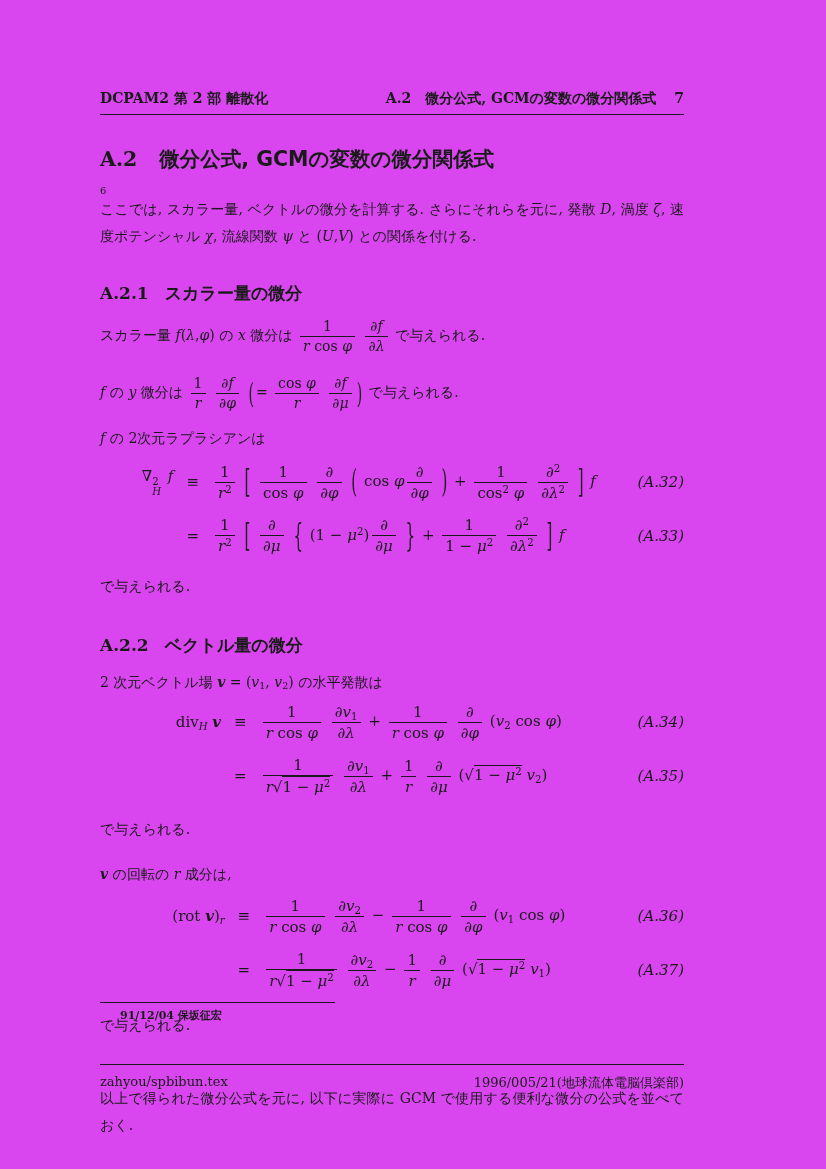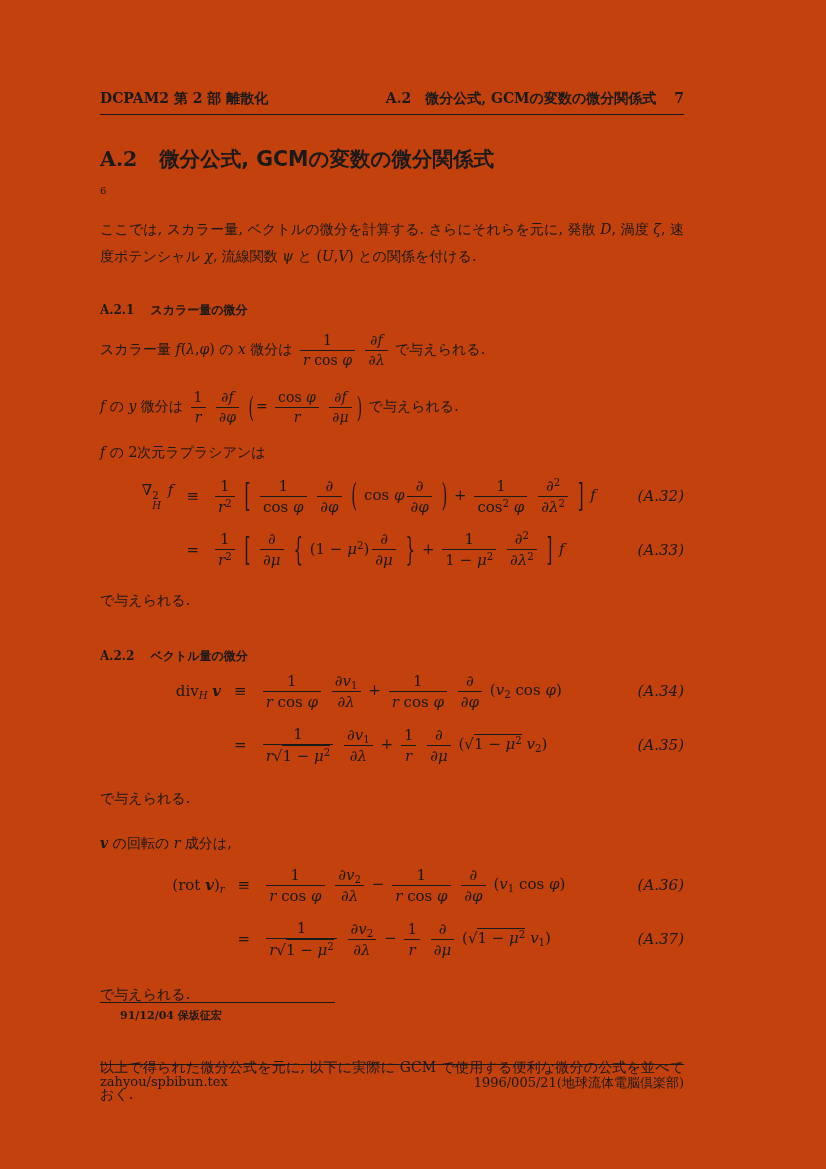--- a/index.html
+++ b/index.html
@@ -1,29 +1,29 @@
 <!DOCTYPE html>
 <html><head>
 <meta charset="utf-8">
 <style>
   html,body{margin:0;padding:0;background:#ffffff;}
-  .page{position:relative;width:826px;height:1169px;background:#c2410c;overflow:hidden;
+  .page{position:relative;width:826px;height:1169px;background:#d946ef;overflow:hidden;
         font-family:"DejaVu Serif","Liberation Serif",serif;color:#1a1a1a;font-size:14px;}
   .content{position:absolute;left:100px;top:0;width:584px;}
 
   
   .pghead{margin-top:90px;display:flex;justify-content:space-between;align-items:baseline;
           border-bottom:1px solid #1a1a1a;padding-bottom:6px;font-weight:bold;font-size:14px;}
   .hright{display:flex;gap:18px;align-items:baseline;}
   .hpage{font-weight:bold;}
 
   
   .h1{margin-top:30px;font-weight:bold;font-size:20.5px;}
   .h1 .sectitle{margin-left:22px;text-align:center;}
-  .h2{margin-top:30px;font-weight:bold;font-size:12px;}
+  .h2{margin-top:30px;font-weight:bold;font-size:17px;}
   .h2 .sectitle2{margin-left:16px;}
   .jh{font-family:"DejaVu Sans","Liberation Sans",sans-serif;font-weight:bold;}
 
   .fnmark{margin-top:12px;font-size:10px;}
   .para{margin:0;margin-top:12px;line-height:27px;text-align:justify;}
   .tallp{line-height:1.2;}
 
   
   .eqgrid{display:grid;grid-template-columns:1fr auto auto auto 1fr auto;
           align-items:center;row-gap:12px;margin-top:10px;font-size:15px;}
@@ -73,21 +73,21 @@
         <span class="hpage">7</span>
       </span>
     </div>
 
     <div class="h1">
       <span>A.2</span><span class="sectitle jh">微分公式, GCMの変数の微分関係式</span>
     </div>
 
     <div class="fnmark">6</div>
 
-    <p class="para" style="margin-top:20px"><span class="mathroot">ここでは, スカラー量, ベクトルの微分を計算する. さらにそれらを元に, 発散 <span class="mit">D</span>, 渦度 <span class="mit">ζ</span>, 速度ポテンシャル <span class="mit">χ</span>, 流線関数 <span class="mit">ψ</span> と (<span class="mit">U</span>,<span class="mit">V</span>) との関係を付ける.</span></p>
+    <p class="para" style="margin-top:0"><span class="mathroot">ここでは, スカラー量, ベクトルの微分を計算する. さらにそれらを元に, 発散 <span class="mit">D</span>, 渦度 <span class="mit">ζ</span>, 速度ポテンシャル <span class="mit">χ</span>, 流線関数 <span class="mit">ψ</span> と (<span class="mit">U</span>,<span class="mit">V</span>) との関係を付ける.</span></p>
 
     <div class="h2" style="margin-top:32px">
       <span>A.2.1</span><span class="sectitle2 jh">スカラー量の微分</span>
     </div>
 
     <p class="para tallp" style="margin-top:12px"><span class="mathroot">スカラー量 <span class="mit">f</span>(<span class="mit">λ</span>,<span class="mit">φ</span>) の <span class="mit">x</span> 微分は <span class="mfrac"><span class="mnum"><span>1</span></span><span class="mden"><span><span class="mit">r</span> <span class="mrm"><span><span class="mit">cos</span></span></span> <span class="mit">φ</span></span></span></span> <span class="mfrac"><span class="mnum"><span><span class="mit">∂f</span></span></span><span class="mden"><span><span class="mit">∂λ</span></span></span></span> で与えられる.</span></p>
     <p class="para tallp" style="margin-top:18px"><span class="mathroot"><span class="mit">f</span> の <span class="mit">y</span> 微分は <span class="mfrac"><span class="mnum"><span>1</span></span><span class="mden"><span><span class="mit">r</span></span></span></span> <span class="mfrac"><span class="mnum"><span><span class="mit">∂f</span></span></span><span class="mden"><span><span class="mit">∂φ</span></span></span></span> <span class="mbig">(</span>= <span class="mfrac"><span class="mnum"><span><span class="mrm"><span><span class="mit">cos</span></span></span> <span class="mit">φ</span></span></span><span class="mden"><span><span class="mit">r</span></span></span></span> <span class="mfrac"><span class="mnum"><span><span class="mit">∂f</span></span></span><span class="mden"><span><span class="mit">∂μ</span></span></span></span><span class="mbig">)</span> で与えられる.</span></p>
     <p class="para" style=""><span class="mathroot"><span class="mit">f</span> の 2次元ラプラシアンは</span></p>
 
     <div class="eqgrid">
@@ -108,20 +108,21 @@
       <div class="sp"></div>
       <div class="eq-tag">(A.33)</div>
     </div>
 
     <p class="para" style="margin-top:16px"><span class="mathroot">で与えられる.</span></p>
 
     <div class="h2" style="margin-top:34px">
       <span>A.2.2</span><span class="sectitle2 jh">ベクトル量の微分</span>
     </div>
 
+    <p class="para" style="margin-top:12px"><span class="mathroot">2 次元ベクトル場 <span class="mbi"><span><span class="mit">v</span></span></span> = (<span class="mit">v</span><span class="msub"><span>1</span></span>, <span class="mit">v</span><span class="msub"><span>2</span></span>) の水平発散は</span></p>
 
     <div class="eqgrid" style="margin-top:6px">
       <div class="sp"></div>
       <div class="eq-lhs"><span class="mathroot"><span class="mrm"><span><span class="mit">div</span></span></span><span class="msub"><span><span class="mit">H</span></span></span> <span class="mbi"><span><span class="mit">v</span></span></span></span></div>
       <div class="eq-rel"><span class="mathroot">≡</span></div>
       <div class="eq-rhs"><span class="mathroot"><span class="mfrac"><span class="mnum"><span>1</span></span><span class="mden"><span><span class="mit">r</span> <span class="mrm"><span><span class="mit">cos</span></span></span> <span class="mit">φ</span></span></span></span> <span class="mfrac"><span class="mnum"><span><span class="mit">∂v</span><span class="msub"><span>1</span></span></span></span><span class="mden"><span><span class="mit">∂λ</span></span></span></span> + <span class="mfrac"><span class="mnum"><span>1</span></span><span class="mden"><span><span class="mit">r</span> <span class="mrm"><span><span class="mit">cos</span></span></span> <span class="mit">φ</span></span></span></span> <span class="mfrac"><span class="mnum"><span><span class="mit">∂</span></span></span><span class="mden"><span><span class="mit">∂φ</span></span></span></span> (<span class="mit">v</span><span class="msub"><span>2</span></span> <span class="mrm"><span><span class="mit">cos</span></span></span> <span class="mit">φ</span>)</span></div>
       <div class="sp"></div>
       <div class="eq-tag">(A.34)</div>
 
       <div class="sp"></div>

